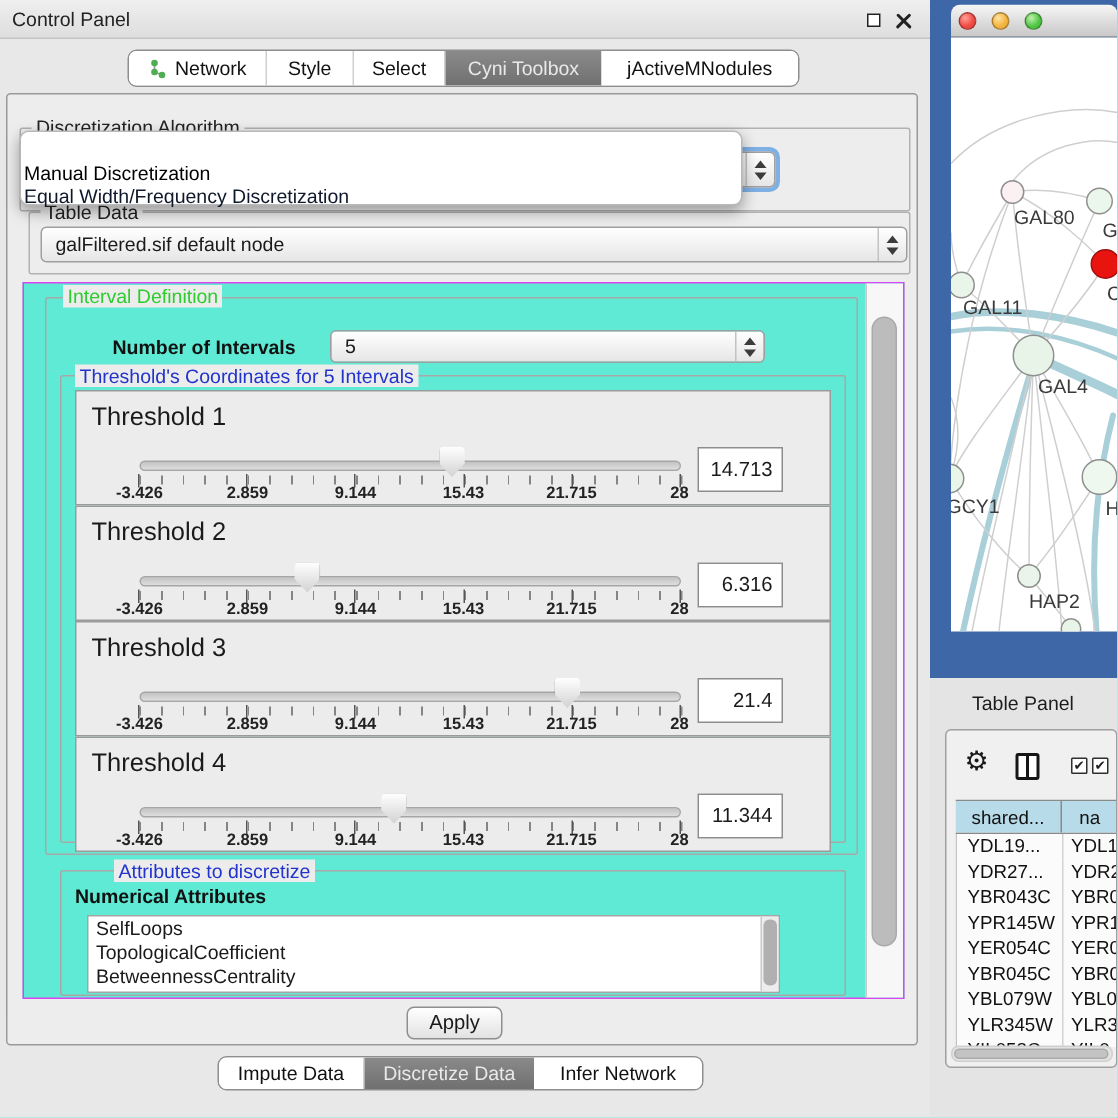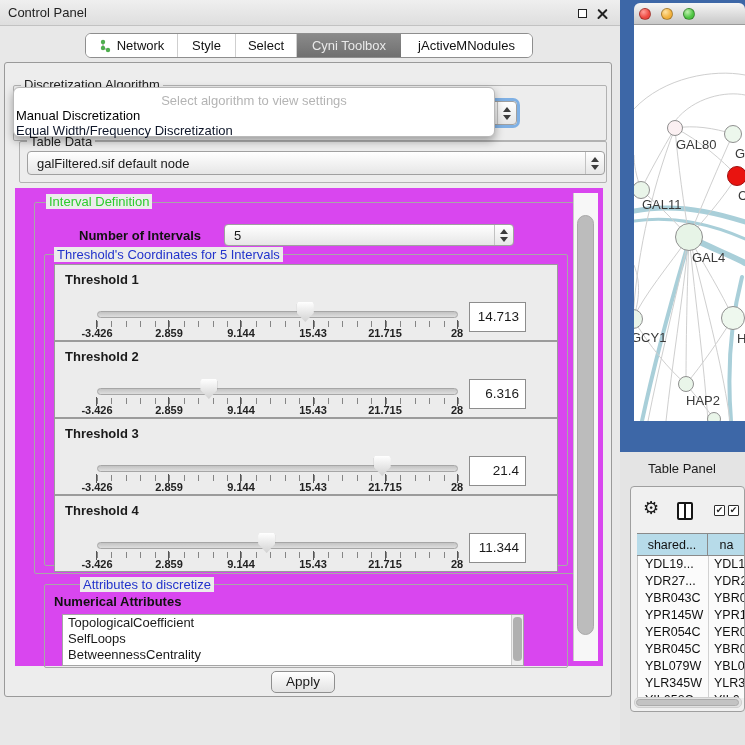--- a/index.html
+++ b/index.html
@@ -36,26 +36,26 @@
   .combo .spin { position:absolute; right:0; top:0; bottom:0; width:19px; border-left:1px solid #c2c2c2; display:flex; flex-direction:column; align-items:center; justify-content:center; gap:3px; }
   .combo .spin .up { width:0;height:0;border:4px solid transparent;border-bottom:5px solid #3c3c3c;border-top:none; }
   .combo .spin .dn { width:0;height:0;border:4px solid transparent;border-top:5px solid #3c3c3c;border-bottom:none; }
   #algo-combo { left:18px; top:38px; width:494px; height:24px; box-shadow:0 0 0 3px #7fb0e4; z-index:5; }
 
   #popup { left:8px; top:24px; width:482px; height:50px; background:#fff; border:1px solid #b9b9b9; border-radius:6px; box-shadow:0 4px 10px rgba(0,0,0,.35); z-index:20; }
   #popup .hint { position:absolute; left:0; right:0; top:5px; text-align:center; color:#b4b4b4; font-size:13px; }
   #popup .opt1 { position:absolute; left:2px; top:20px; font-weight:normal; font-size:13px; color:#000; }
   #popup .opt2 { position:absolute; left:2px; top:35px; font-size:13px; color:#0f172a; }
 
-  #scrollpane { left:10px; top:125px; width:588px; height:478px; background:#d946ef; border:5px solid #d946ef; }
+  #scrollpane { left:10px; top:125px; width:588px; height:478px; background:#5eead4; border:1px solid #d946ef; }
   #vtrack { position:absolute; right:0; top:0; width:25px; height:100%; background:#f7f7f7; border-left:1px solid #c9c9c9; }
   #vthumb { position:absolute; left:3px; top:22px; width:17px; height:420px; background:#bcbcbc; border:1px solid #a9a9a9; border-radius:9px; }
 
   .tpanel { position:absolute; left:34px; width:504px; height:77px; background:#ececec; border:1px solid #9b9b9b; }
-  .tpanel .tlabel { position:absolute; left:10px; top:7px; font-weight:bold; font-size:13px; }
+  .tpanel .tlabel { position:absolute; left:10px; top:7px; font-weight:normal; font-size:17px; }
   .track { position:absolute; left:42px; top:46px; width:361px; height:7px; border:1px solid #a6a6a6; border-radius:4px; background:linear-gradient(#c3c3c3,#dedede); }
   .minorticks { position:absolute; left:42px; top:56px; width:362px; height:6px;
      background-image:repeating-linear-gradient(to right,#858585 0 1px,transparent 1px 14.44px); }
   .majtick { position:absolute; top:55px; width:1px; height:9px; background:#555; }
   .ticklabel { position:absolute; top:62px; width:60px; text-align:center; font-size:11px; font-weight:bold; color:#222; }
   .thumb { position:absolute; top:37px; width:17px; height:20px; background:linear-gradient(#ffffff,#d2d2d2);
      clip-path:polygon(8% 0,92% 0,100% 12%,100% 55%,50% 100%,0 55%,0 12%); filter:drop-shadow(0 0 1px #767676); }
   .valbox { position:absolute; left:414px; top:37px; width:57px; height:30px; background:#fff; border:1px solid #8d8d8d; font-size:13.5px; text-align:right; line-height:28px; padding-right:6px; }
 
   #attr-list { position:absolute; left:42px; top:421px; width:462px; height:52px; background:#fff; border:1px solid #a5a5a5; overflow:hidden; }
@@ -145,21 +145,20 @@
     <div class="groupbox" style="left:8px; top:22px; width:594px; height:56px;"></div>
     <span class="grouplabel" style="left:16px; top:14px;">Discretization Algorithm</span>
     <div class="combo" id="algo-combo">
       <span class="spin">
           <span class="up"></span>
           <span class="dn"></span>
         </span>
     </div>
 
     <div id="popup" class="abs">
-      <div class="hint">Select algorithm to view settings</div>
       <div class="opt1">Manual Discretization</div>
       <div class="opt2">Equal Width/Frequency Discretization</div>
     </div>
 
     <div class="groupbox" style="left:14px; top:78px; width:588px; height:42px;"></div>
     <span class="grouplabel" style="left:22px; top:71px;">Table Data</span>
     <div class="combo" style="left:22px; top:88px; width:578px; height:24px;">
       <span class="val">galFiltered.sif default node</span>
       <span class="spin">
           <span class="up"></span>
@@ -261,36 +260,47 @@
         <span class="ticklabel" style="left:300px">21.715</span>
         <span class="ticklabel" style="left:372px">28</span>
         <div class="thumb" style="left: 203.17px;"></div>
         <div class="valbox">11.344</div>
       </div>
 
       <div class="groupbox" style="left:24px; top:391px; width:524px; height:84px; border-color:#a8a8a8;"></div>
       <span class="grouplabel on-gray blue" style="left:32px; top:384px;margin-left:28px;">Attributes to discretize</span>
       <span class="boldlabel" style="left:34px; top:401px;">Numerical Attributes</span>
       <div id="attr-list">
+        <div class="item">SelfLoops</div>
         <div class="item">TopologicalCoefficient</div>
-        <div class="item">SelfLoops</div>
         <div class="item">BetweennessCentrality</div>
         <div id="attr-vtrack">
             <div id="attr-vthumb"></div>
           </div>
       </div>
 
       <div id="vtrack">
           <div id="vthumb"></div>
         </div>
     </div>
 
     <div class="abs" id="apply-btn">Apply</div>
   </div>
 
+  <div class="abs tabgroup" id="bottom-tabs">
+    <div class="tab" style="width:97px">
+        <span>Impute Data</span>
+      </div>
+    <div class="tab sel" style="width:113px">
+        <span>Discretize Data</span>
+      </div>
+    <div class="tab" style="width:112px">
+        <span>Infer Network</span>
+      </div>
+  </div>
 
   <div class="abs" id="right-bg"></div>
   <div class="abs" id="blue-frame"></div>
 
   <div class="abs" id="mac-titlebar">
     <span class="light" id="light-red"></span>
     <span class="light" id="light-yellow"></span>
     <span class="light" id="light-green"></span>
   </div>
 

